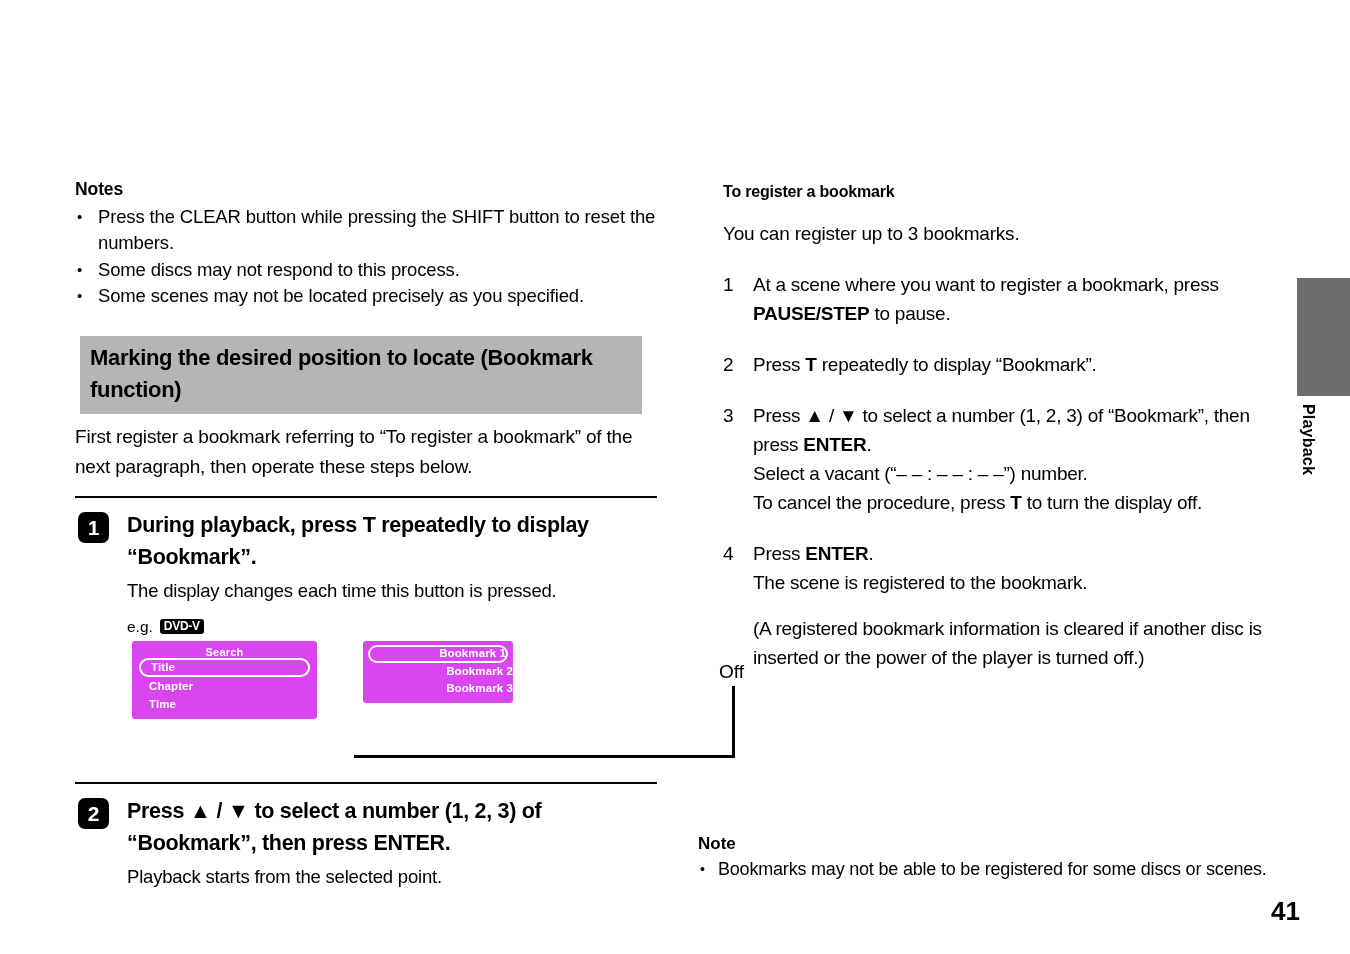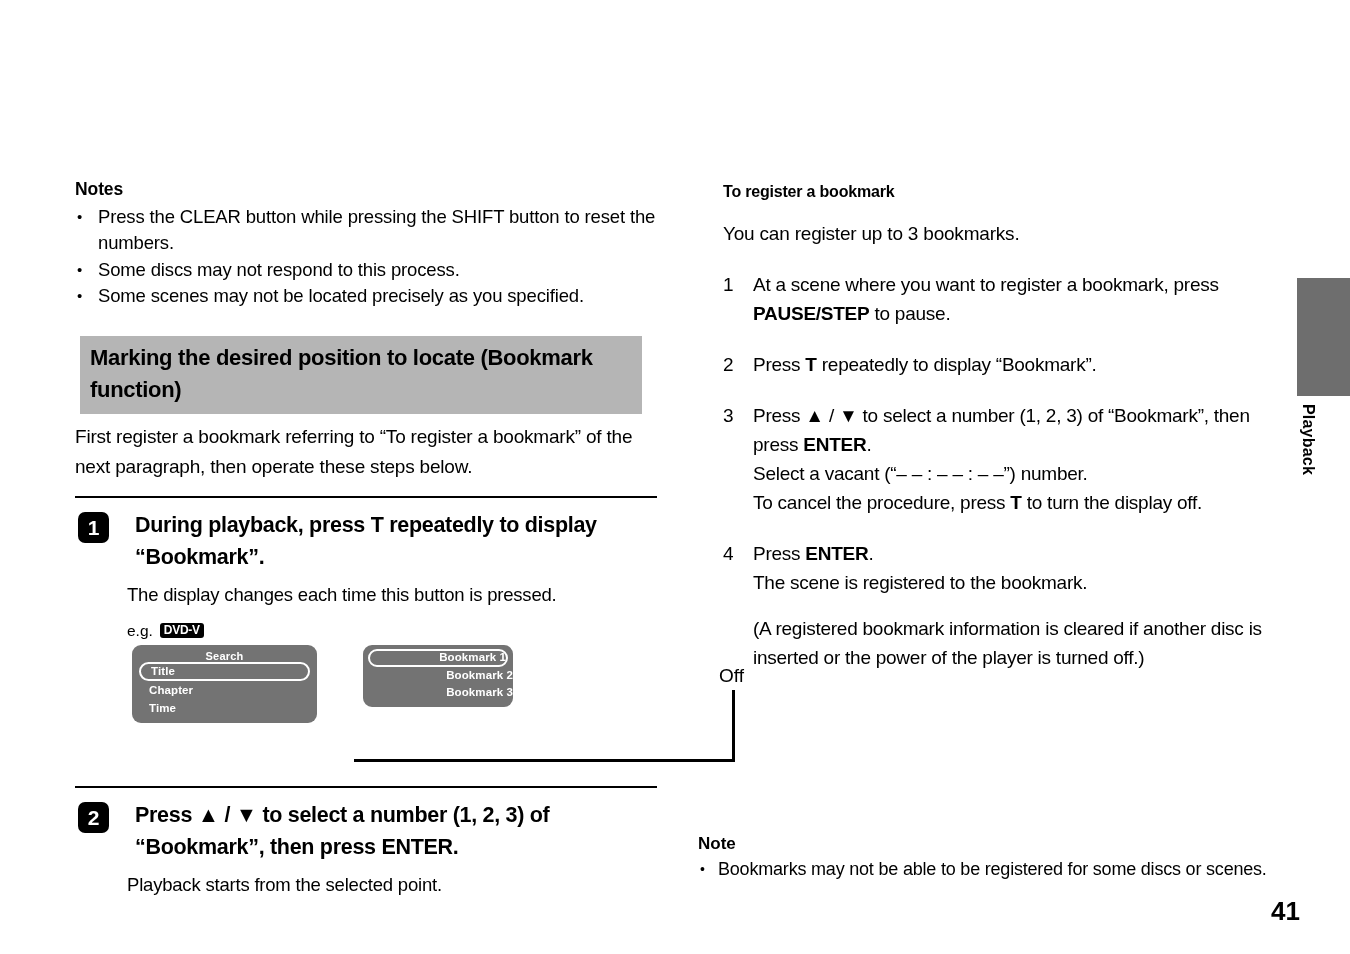--- a/index.html
+++ b/index.html
@@ -101,21 +101,21 @@
     font-size: 21px;
     font-weight: bold;
     line-height: 31px;
     text-align: center;
   }
   .step-title {
     font-size: 21.5px;
     font-weight: bold;
     line-height: 32px;
     letter-spacing: -0.3px;
-    margin: 8px;
+    margin: 0;
   }
   .step-sub {
     font-size: 18.5px;
     line-height: 27px;
     margin: 4px 0 0 0;
     letter-spacing: -0.2px;
   }
 
   
   .diagram {
@@ -141,22 +141,22 @@
     color: #fff;
     font-size: 12px;
     font-weight: bold;
     letter-spacing: -0.3px;
     padding: 1px 4px 2px 4px;
     border-radius: 3px;
     line-height: 12px;
   }
   .osd {
     position: absolute;
-    background: #737373;
-    border-radius: 9px;
+    background: #d946ef;
+    border-radius: 3px;
   }
   .osd-search {
     left: 5px;
     top: 23px;
     width: 185px;
     height: 78px;
   }
   .osd-book {
     left: 236px;
     top: 23px;

